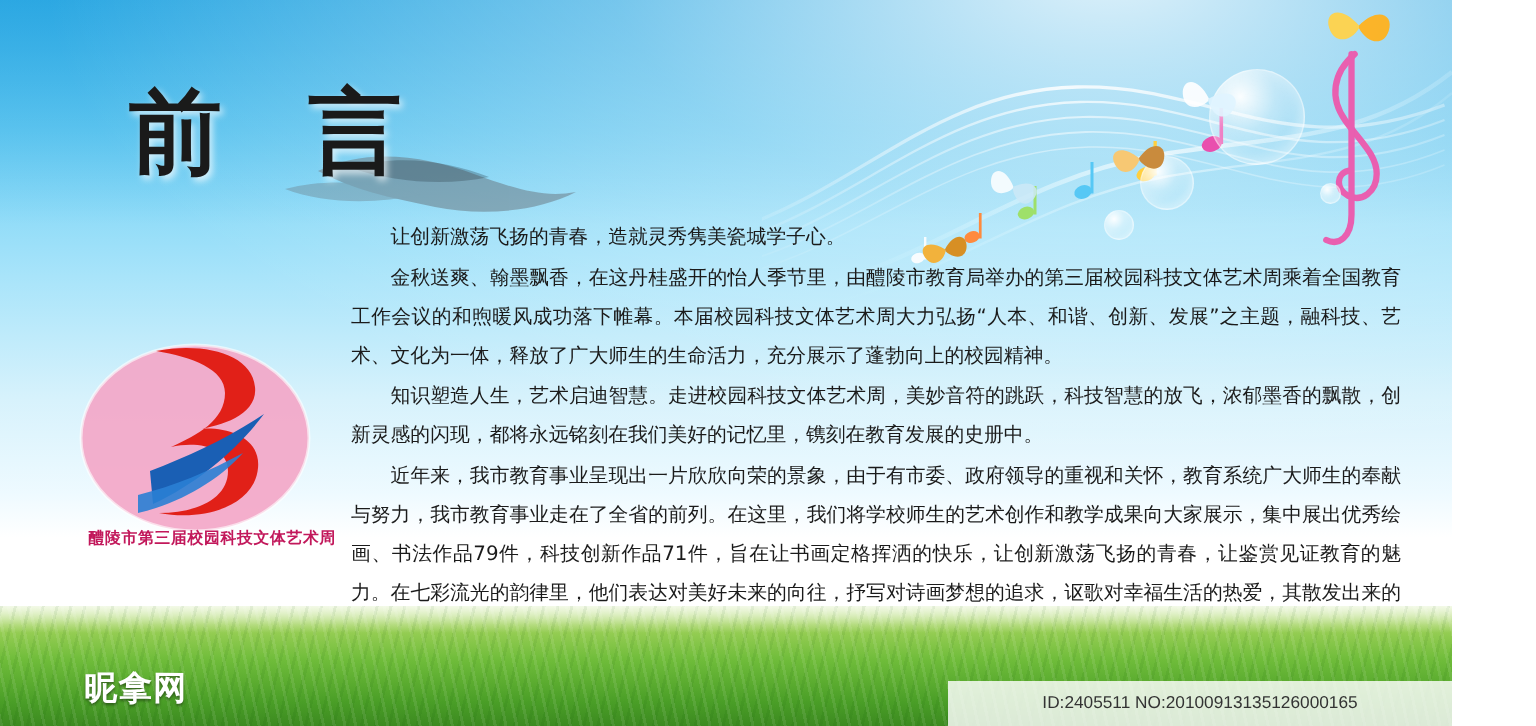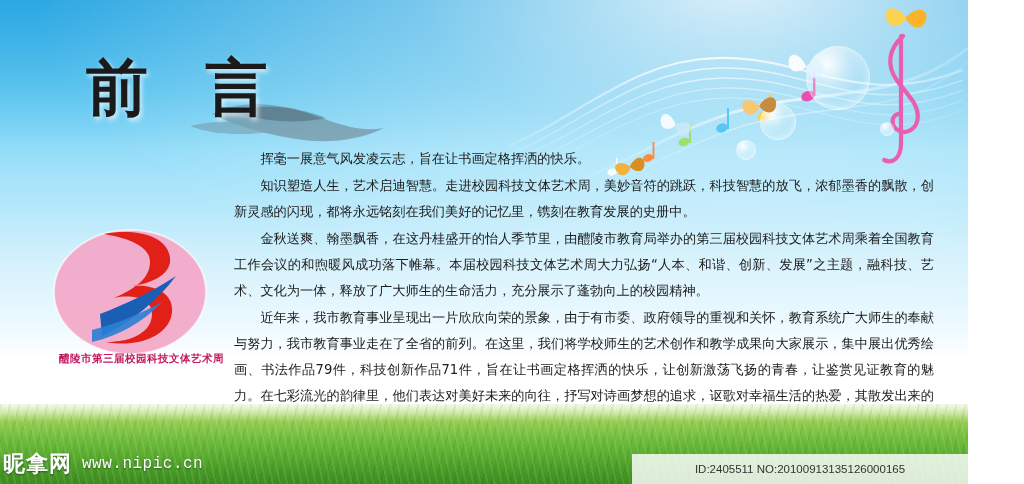--- a/index.html
+++ b/index.html
@@ -150,22 +150,23 @@
     text-indent: 2em;
   }
   
   .footer-left {
     position: absolute;
     left: 0;
     bottom: 0;
     height: 40px;
     display: flex;
     align-items: center;
-    padding-left: 3px;
+    padding-left: 30px;
     gap: 10px;
+    flex-direction: column;
   }
   .wm-logo {
     font-family: "DejaVu Sans", sans-serif;
     font-size: 22px;
     font-weight: bold;
     color: #ffffff;
     text-shadow: 0 1px 2px rgba(0,0,0,.45);
     letter-spacing: 1px;
   }
   .wm-url {
@@ -306,23 +307,23 @@
       <g>
         <path d="M64,16 C96,10 128,18 130,40 C132,58 108,66 92,68 C112,66 134,74 132,94 C130,118 98,130 66,124 C92,124 112,114 112,96 C112,80 92,76 74,80 C92,72 110,62 110,44 C110,28 88,20 64,16 Z" fill="#e12018"></path>
         <path d="M60,96 C86,86 112,74 136,58 C118,82 92,104 62,118 Z" fill="#1a5fb4"></path>
         <path d="M52,112 C76,106 100,96 122,84 C104,104 78,118 52,124 Z" fill="#2a7fd4" opacity=".9"></path>
       </g>
     </svg>
   </div>
   <div class="logo-caption">醴陵市第三届校园科技文体艺术周</div>
 
   <div class="article">
-    <p class="lead">挥毫一展意气风发凌云志，旨在让书画定格挥洒的快乐。</p>
+    <p class="lead">让创新激荡飞扬的青春，造就灵秀隽美瓷城学子心。</p>
+    <p>金秋送爽、翰墨飘香，在这丹桂盛开的怡人季节里，由醴陵市教育局举办的第三届校园科技文体艺术周乘着全国教育工作会议的和煦暖风成功落下帷幕。本届校园科技文体艺术周大力弘扬“人本、和谐、创新、发展”之主题，融科技、艺术、文化为一体，释放了广大师生的生命活力，充分展示了蓬勃向上的校园精神。</p>
     <p>知识塑造人生，艺术启迪智慧。走进校园科技文体艺术周，美妙音符的跳跃，科技智慧的放飞，浓郁墨香的飘散，创新灵感的闪现，都将永远铭刻在我们美好的记忆里，镌刻在教育发展的史册中。</p>
-    <p>金秋送爽、翰墨飘香，在这丹桂盛开的怡人季节里，由醴陵市教育局举办的第三届校园科技文体艺术周乘着全国教育工作会议的和煦暖风成功落下帷幕。本届校园科技文体艺术周大力弘扬“人本、和谐、创新、发展”之主题，融科技、艺术、文化为一体，释放了广大师生的生命活力，充分展示了蓬勃向上的校园精神。</p>
     <p>近年来，我市教育事业呈现出一片欣欣向荣的景象，由于有市委、政府领导的重视和关怀，教育系统广大师生的奉献与努力，我市教育事业走在了全省的前列。在这里，我们将学校师生的艺术创作和教学成果向大家展示，集中展出优秀绘画、书法作品79件，科技创新作品71件，旨在让书画定格挥洒的快乐，让创新激荡飞扬的青春，让鉴赏见证教育的魅力。在七彩流光的韵律里，他们表达对美好未来的向往，抒写对诗画梦想的追求，讴歌对幸福生活的热爱，其散发出来的青春梦想、创新气息，或许会让您感受体验与想象的愉悦；同时，亦请各位领导专家提出宝贵的指导意见。</p>
     <p>科技只有起点，艺术没有终点。回首昨天，豪情重现：把握今天，喜悦无限；展望明天，信心满怀。我们坚信，校园科技文体艺术周将秉合着“创办优质教育、构建和谐瓷城”的时代鼓点乘胜前进，越办越好，为全面推行素质教育、切实践行科学发展观在全省率先建成教育强市增光添彩，续写华章。</p>
   </div>
 
   <div class="grass"></div>
   <div class="grass-texture"></div>
 
   <div class="footer-left">
     <span class="wm-logo">昵拿网</span>
     <span class="wm-url">www.nipic.cn</span>

